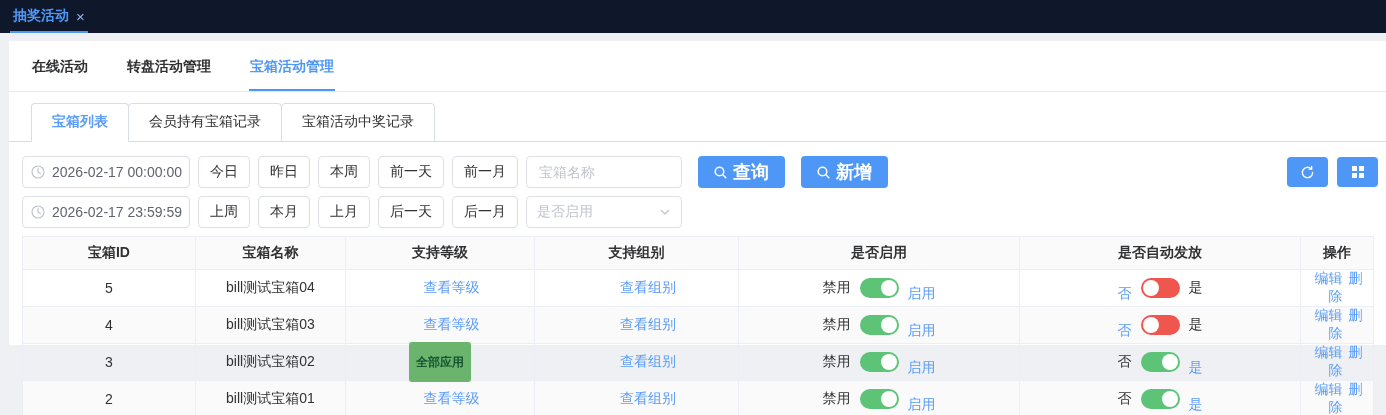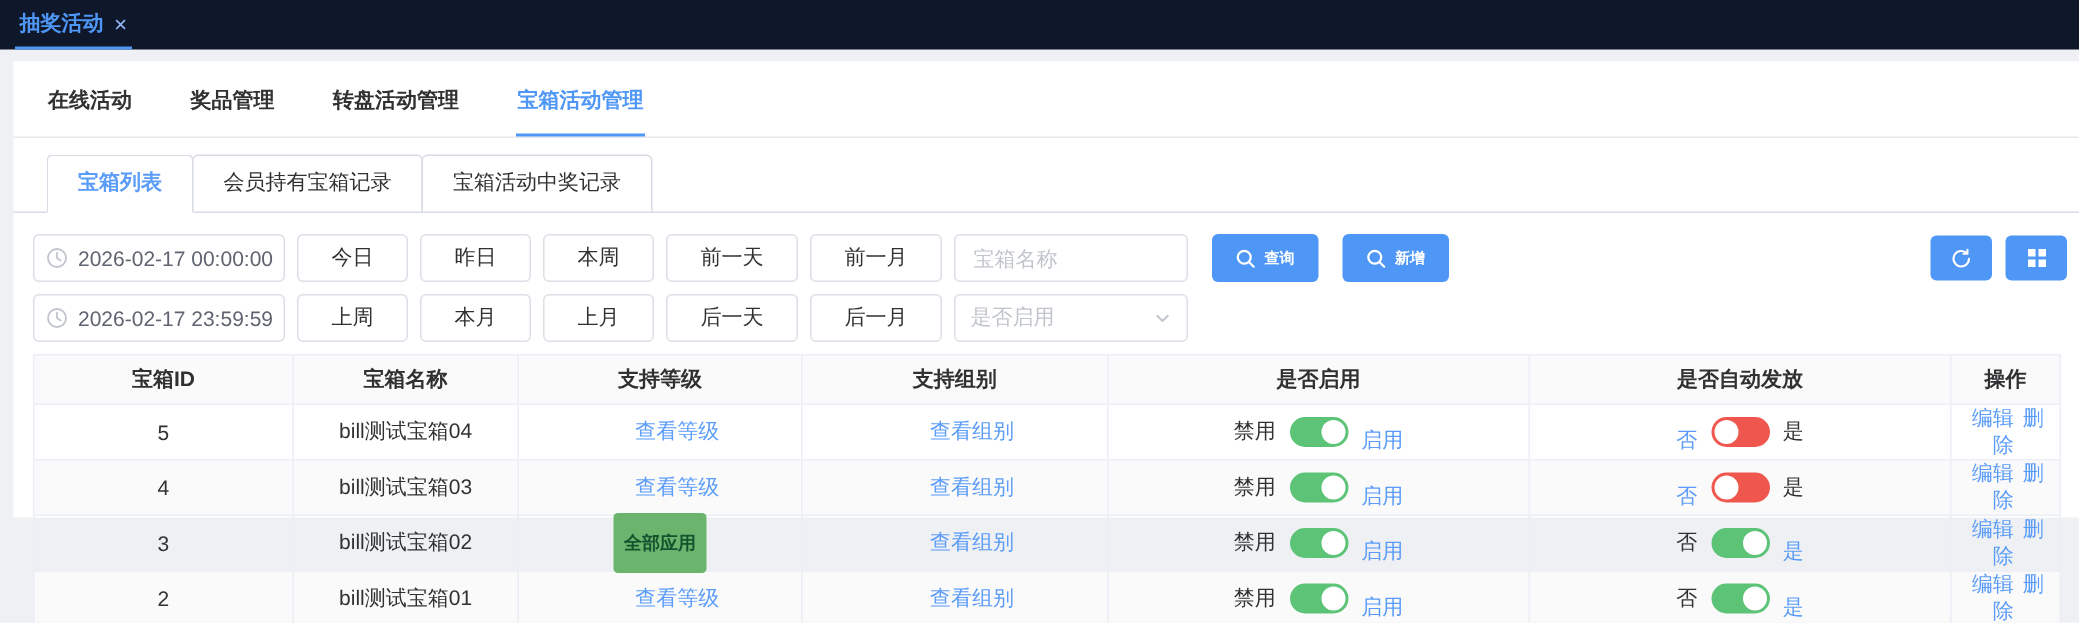--- a/index.html
+++ b/index.html
@@ -31,27 +31,27 @@
   .sub-tab + .sub-tab{margin-left:-1px;}
   .sub-tab.active{color:var(--link);border-bottom:1px solid #fff;z-index:2;font-weight:bold;}
   
   .filters{position:relative;padding:14px 12px 0 13px;}
   .filter-row{display:flex;gap:8px;margin-bottom:8px;align-items:center;}
   .btn-group{display:flex;gap:8px;}
   .date-input{width:168px;height:32px;border:1px solid var(--border);border-radius:4px;
     display:flex;align-items:center;gap:7px;padding:0 8px;color:#5f6470;
     white-space:nowrap;overflow:hidden;background:#fff;cursor:text;}
   .date-input svg{flex:0 0 auto;}
-  .quick-btn{height:32px;padding:0 22px;background:#fff;border:1px solid var(--border);
+  .quick-btn{height:32px;padding:0 11px;background:#fff;border:1px solid var(--border);
     border-radius:4px;font-size:14px;color:#303133;cursor:pointer;font-family:Liberation Mono, monospace;}
   .text-input{width:156px;height:32px;border:1px solid var(--border);border-radius:4px;
     padding:0 12px;font-size:14px;color:#606266;outline:none;font-family:inherit;}
   .text-input::placeholder{color:#c0c4cc;}
   .primary-btn{height:32px;margin-left:8px;background:var(--accent);color:#fff;border:none;
-    border-radius:4px;padding:0 16px;font-size:10px;font-weight:bold;cursor:pointer;
+    border-radius:4px;padding:0 16px;font-size:18px;font-weight:bold;cursor:pointer;
     display:flex;align-items:center;gap:6px;font-family:inherit;}
   .select-box{width:156px;height:32px;border:1px solid var(--border);border-radius:4px;
     display:flex;align-items:center;justify-content:space-between;padding:0 10px;
     color:#c0c4cc;background:#fff;cursor:pointer;}
   .icon-btns{position:absolute;right:8px;top:15px;display:flex;gap:9px;}
   .icon-btn{width:41px;height:30px;background:var(--accent);border:none;border-radius:4px;
     display:flex;align-items:center;justify-content:center;cursor:pointer;}
   
   .table-wrap{margin:7px 12px 0 13px;}
   table{width:100%;border-collapse:collapse;font-size:14px;table-layout:fixed;}
@@ -78,21 +78,20 @@
   <div class="tag">
     <span>抽奖活动</span>
     <span class="tag-close">×</span>
   </div>
 </div>
 
 <div class="card">
 
   <div class="nav-tabs">
       <div class="nav-tab">在线活动</div>
-      <div class="nav-tab">奖品管理</div>
       <div class="nav-tab">转盘活动管理</div>
       <div class="nav-tab active">宝箱活动管理</div>
     </div>
 
   <div class="sub-tabs">
       <div class="sub-tab active">宝箱列表</div>
       <div class="sub-tab">会员持有宝箱记录</div>
       <div class="sub-tab">宝箱活动中奖记录</div>
     </div>
 

